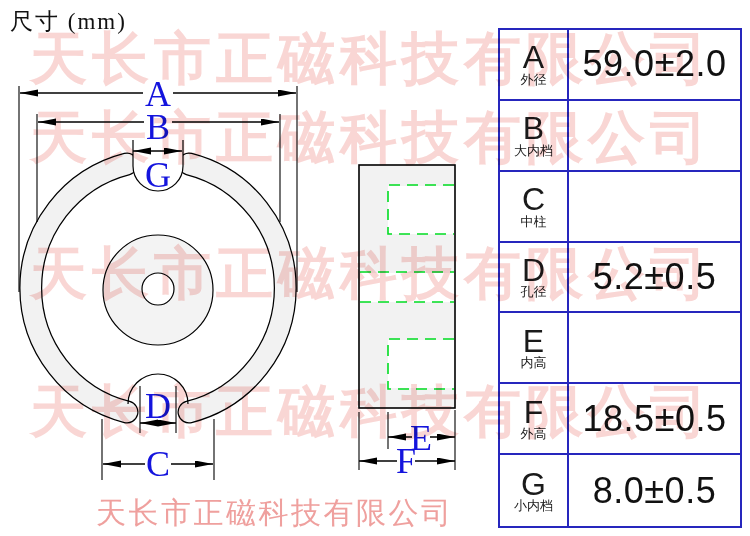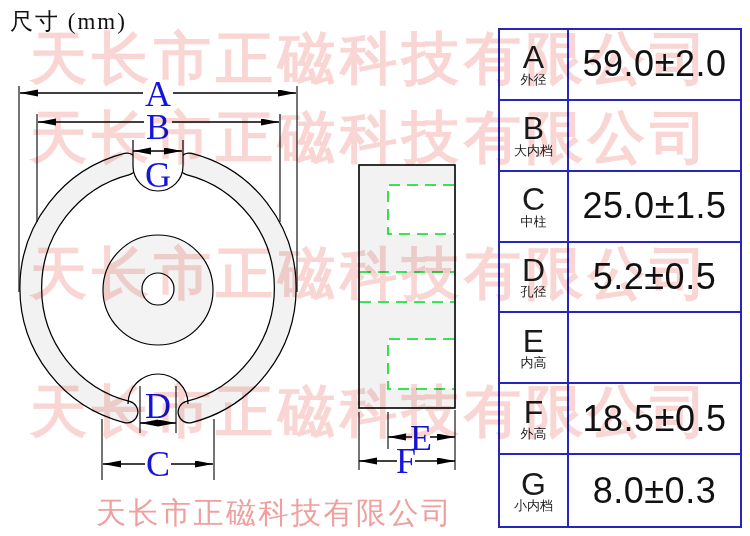--- a/index.html
+++ b/index.html
@@ -126,21 +126,20 @@
       <div class="letter-cell">
         <span class="letter">B</span>
         <span class="sub">大内档</span>
       </div>
     </div>
     <div class="t-row">
       <div class="letter-cell">
         <span class="letter">C</span>
         <span class="sub">中柱</span>
       </div>
-      <div class="value-cell">25.0±1.5</div>
     </div>
     <div class="t-row">
       <div class="letter-cell">
         <span class="letter">D</span>
         <span class="sub">孔径</span>
       </div>
       <div class="value-cell">5.2±0.5</div>
     </div>
     <div class="t-row">
       <div class="letter-cell">
@@ -153,21 +152,21 @@
         <span class="letter">F</span>
         <span class="sub">外高</span>
       </div>
       <div class="value-cell">18.5±0.5</div>
     </div>
     <div class="t-row">
       <div class="letter-cell">
         <span class="letter">G</span>
         <span class="sub">小内档</span>
       </div>
-      <div class="value-cell">8.0±0.3</div>
+      <div class="value-cell">8.0±0.5</div>
     </div>
   </div>
 
   <div class="watermark">
     <div class="wm-row" style="top:30px">天长市正磁科技有限公司</div>
     <div class="wm-row" style="top:109px">天长市正磁科技有限公司</div>
     <div class="wm-row" style="top:245px">天长市正磁科技有限公司</div>
     <div class="wm-row" style="top:383px">天长市正磁科技有限公司</div>
     <div class="wm-footer">天长市正磁科技有限公司</div>
   </div>

